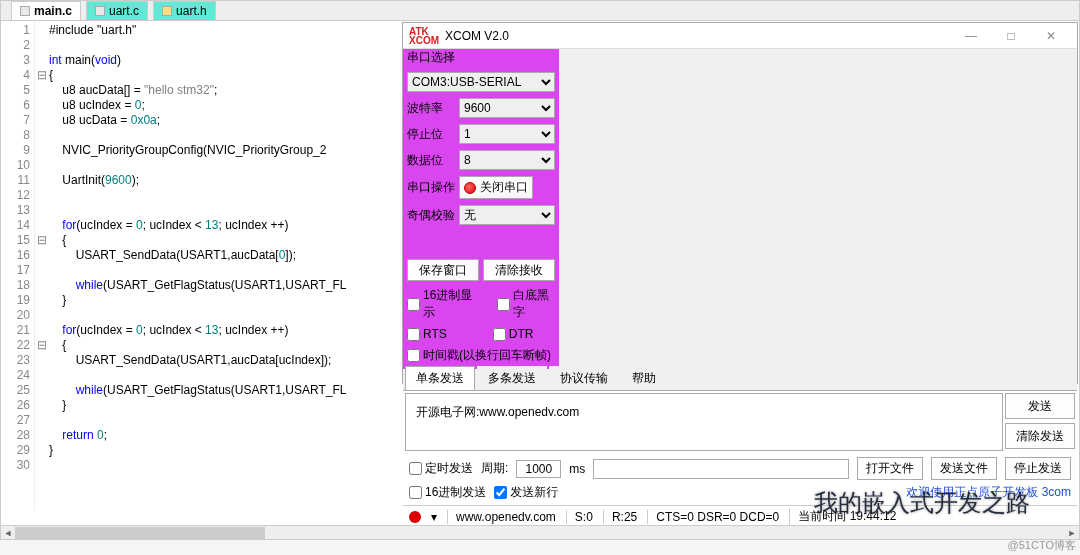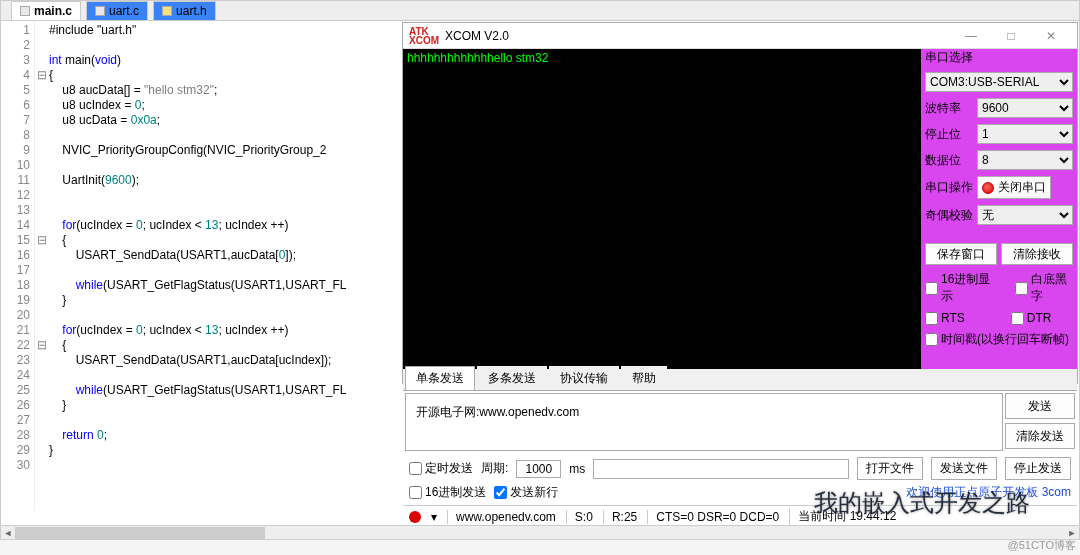--- a/index.html
+++ b/index.html
@@ -1,19 +1,19 @@
 <!DOCTYPE html>
 <html><head>
 <meta charset="utf-8">
 <style>
 * { margin: 0; padding: 0; box-sizing: border-box; font-family: "Microsoft YaHei", Arial, sans-serif; font-size: 12px; }
 body { width: 1080px; height: 555px; background: #f5f5f5; overflow: hidden; position: relative; }
 .ide { position: absolute; left: 0; top: 0; width: 1080px; height: 540px; background: #fff; border: 1px solid #ccc; }
 .tabs { height: 20px; background: #eee; border-bottom: 1px solid #ccc; display: flex; align-items: center; padding-left: 10px; gap: 5px; }
-.tab { display: flex; align-items: center; gap: 4px; padding: 2px 8px; background: #3b82f6; border: 1px solid #ccc; border-bottom: none; font-size: 11px; }
+.tab { display: flex; align-items: center; gap: 4px; padding: 2px 8px; background: #5eead4; border: 1px solid #ccc; border-bottom: none; font-size: 11px; }
 .tab.active { background: #fff; font-weight: bold; }
 .tab-icon { width: 10px; height: 10px; background: #f0d060; border: 1px solid #aaa; }
 .tab-icon.c { background: #e8e8e8; }
 .tab-icon.h { background: #f5e080; }
 .editor { position: relative; display: flex; height: 490px; }
 .gutter { width: 34px; text-align: right; padding-right: 4px; color: #888; font-family: Consolas, monospace; font-size: 12px; line-height: 15px; padding-top: 2px; background: #fff; border-right: 1px solid #eee; }
 .fold { width: 14px; padding-top: 2px; font-family: monospace; font-size: 10px; color: #888; line-height: 15px; text-align: center; }
 .code { flex: 1; font-family: Consolas, monospace; font-size: 12px; line-height: 15px; padding-top: 2px; white-space: pre; color: #000; }
 .kw { color: #0000ff; }
 .str { color: #808080; }
@@ -27,21 +27,21 @@
 .xmain { display: flex; height: 320px; }
 .term { flex: 1; background: #000; color: #0f0; font-family: monospace; font-size: 12px; padding: 2px 4px; }
 .rpanel { width: 156px; background: #d946ef; padding: 0 4px; display: flex; flex-direction: column; gap: 6px; }
 .rpanel label { font-size: 12px; }
 .rrow { display: flex; align-items: center; gap: 4px; }
 .rrow .lbl { width: 48px; }
 .rrow select { flex: 1; height: 20px; border: 1px solid #aaa; font-size: 12px; }
 .rrow .full { width: 100%; }
 .portbtn { display: flex; align-items: center; gap: 4px; border: 1px solid #aaa; padding: 2px 4px; background: #fdfdfd; }
 .reddot { width: 12px; height: 12px; border: 1px solid #b00; border-radius: 50%; background: radial-gradient(circle at 40% 40%, #ff6666, #d00); }
-.brow { display: flex; gap: 4px; }
+.brow { display: flex; gap: 4px; margin-top: 16px; }
 .brow button { flex: 1; height: 22px; border: 1px solid #aaa; background: #fdfdfd; }
 .chk { display: flex; align-items: center; gap: 3px; }
 .chkrow { display: flex; gap: 20px; }
 .xtabs { display: flex; border-bottom: 1px solid #aaa; background: #f0f0f0; height: 22px; align-items: flex-end; }
 .xtab { padding: 3px 10px; border: 1px solid #aaa; border-bottom: none; background: #fff; margin-left: 2px; font-size: 12px; }
 .xtab.inactive { background: #f0f0f0; border-top-color: transparent; border-left-color: transparent; border-right-color: transparent; }
 .sendarea { display: flex; padding: 2px; gap: 2px; }
 .sendarea textarea { flex: 1; height: 58px; border: 1px solid #aaa; resize: none; font-size: 12px; padding: 10px; }
 .sendbtns { width: 70px; display: flex; flex-direction: column; gap: 4px; }
 .sendbtns button { height: 26px; border: 1px solid #aaa; background: #fdfdfd; }
@@ -152,21 +152,20 @@
 
 <div class="xcom">
   <div class="xtitle">
     <div class="logo">ATK<br>XCOM</div>
     <div class="ttl">XCOM V2.0</div>
     <div class="btn">—</div>
     <div class="btn">□</div>
     <div class="btn">✕</div>
   </div>
   <div class="xmain">
-    <div class="term"><span>hhhhhhhhhhhhhello stm32</span></div>
     <div class="rpanel">
       <label>串口选择</label>
       <div class="rrow">
           <select class="full"><option>COM3:USB-SERIAL</option></select>
         </div>
       <div class="rrow">
           <span class="lbl">波特率</span>
           <select><option>9600</option></select>
         </div>
       <div class="rrow">

